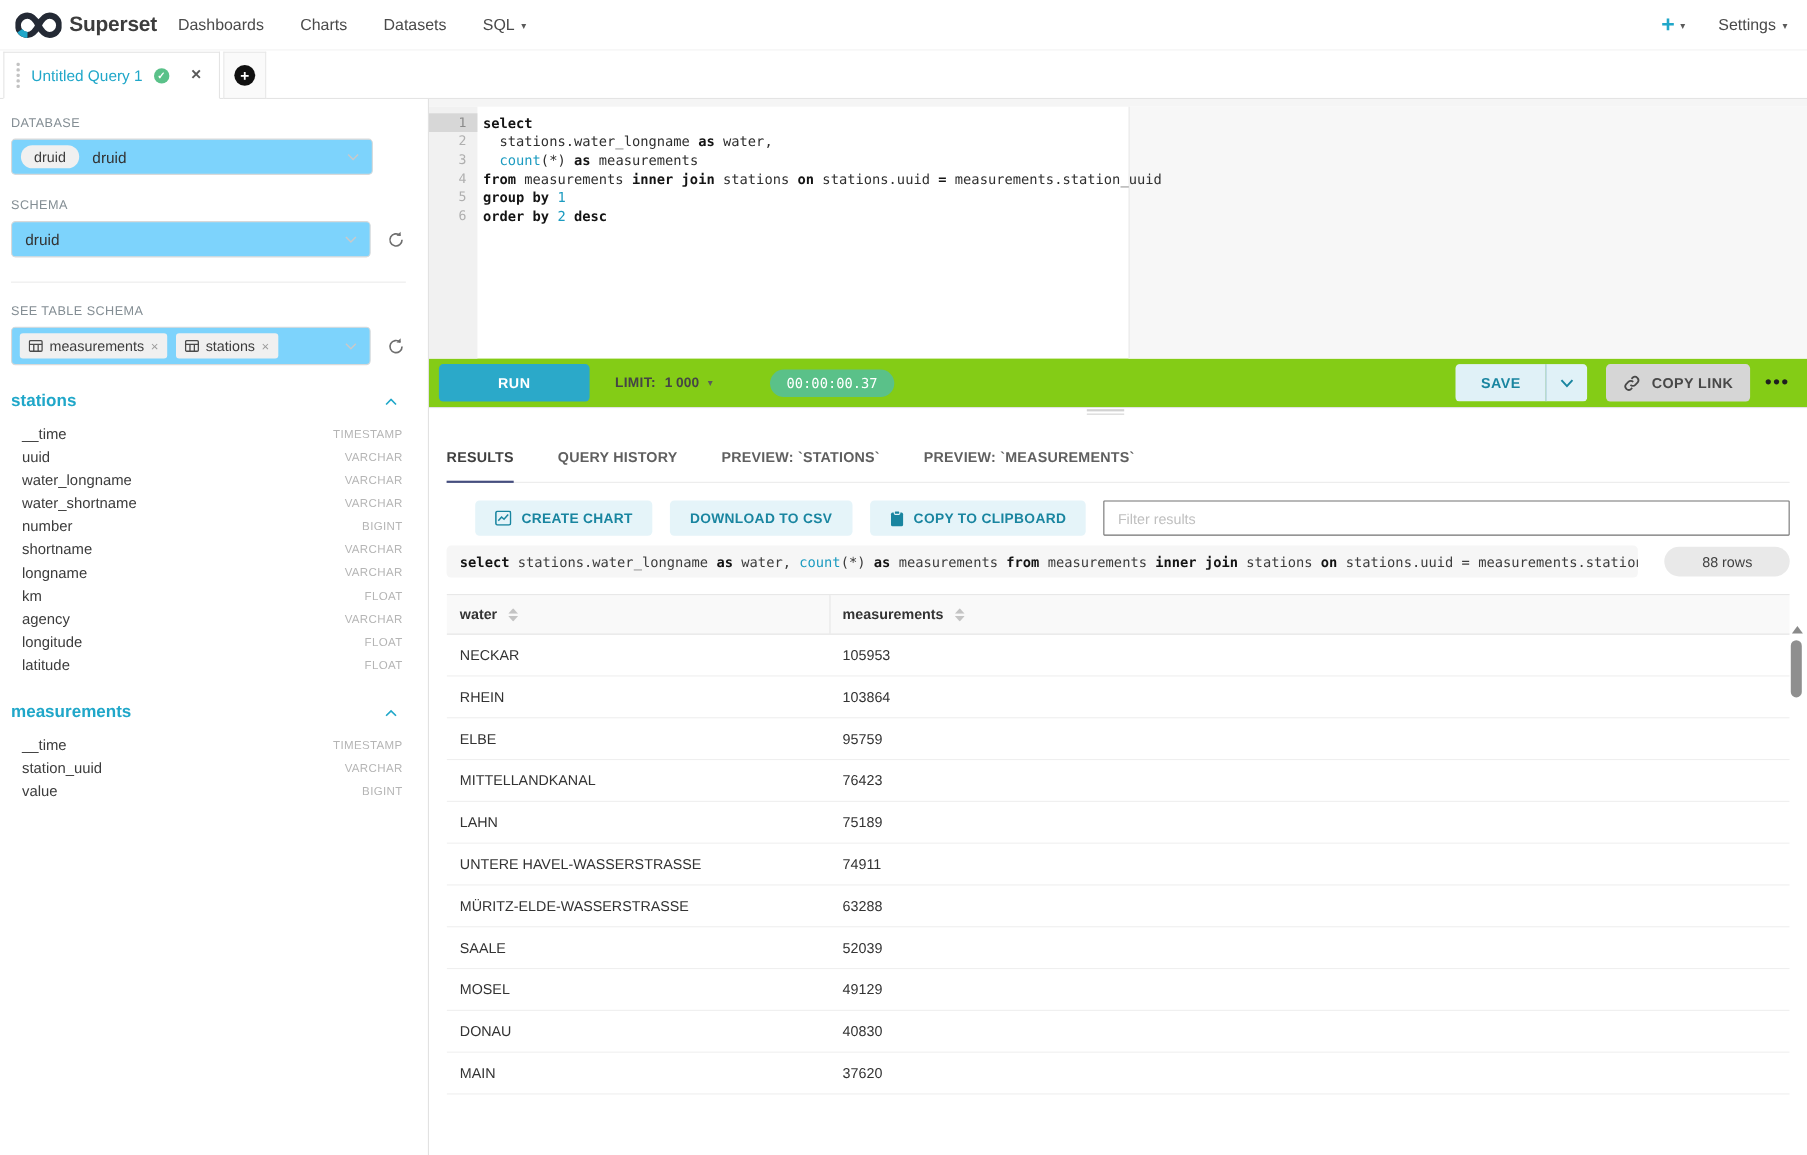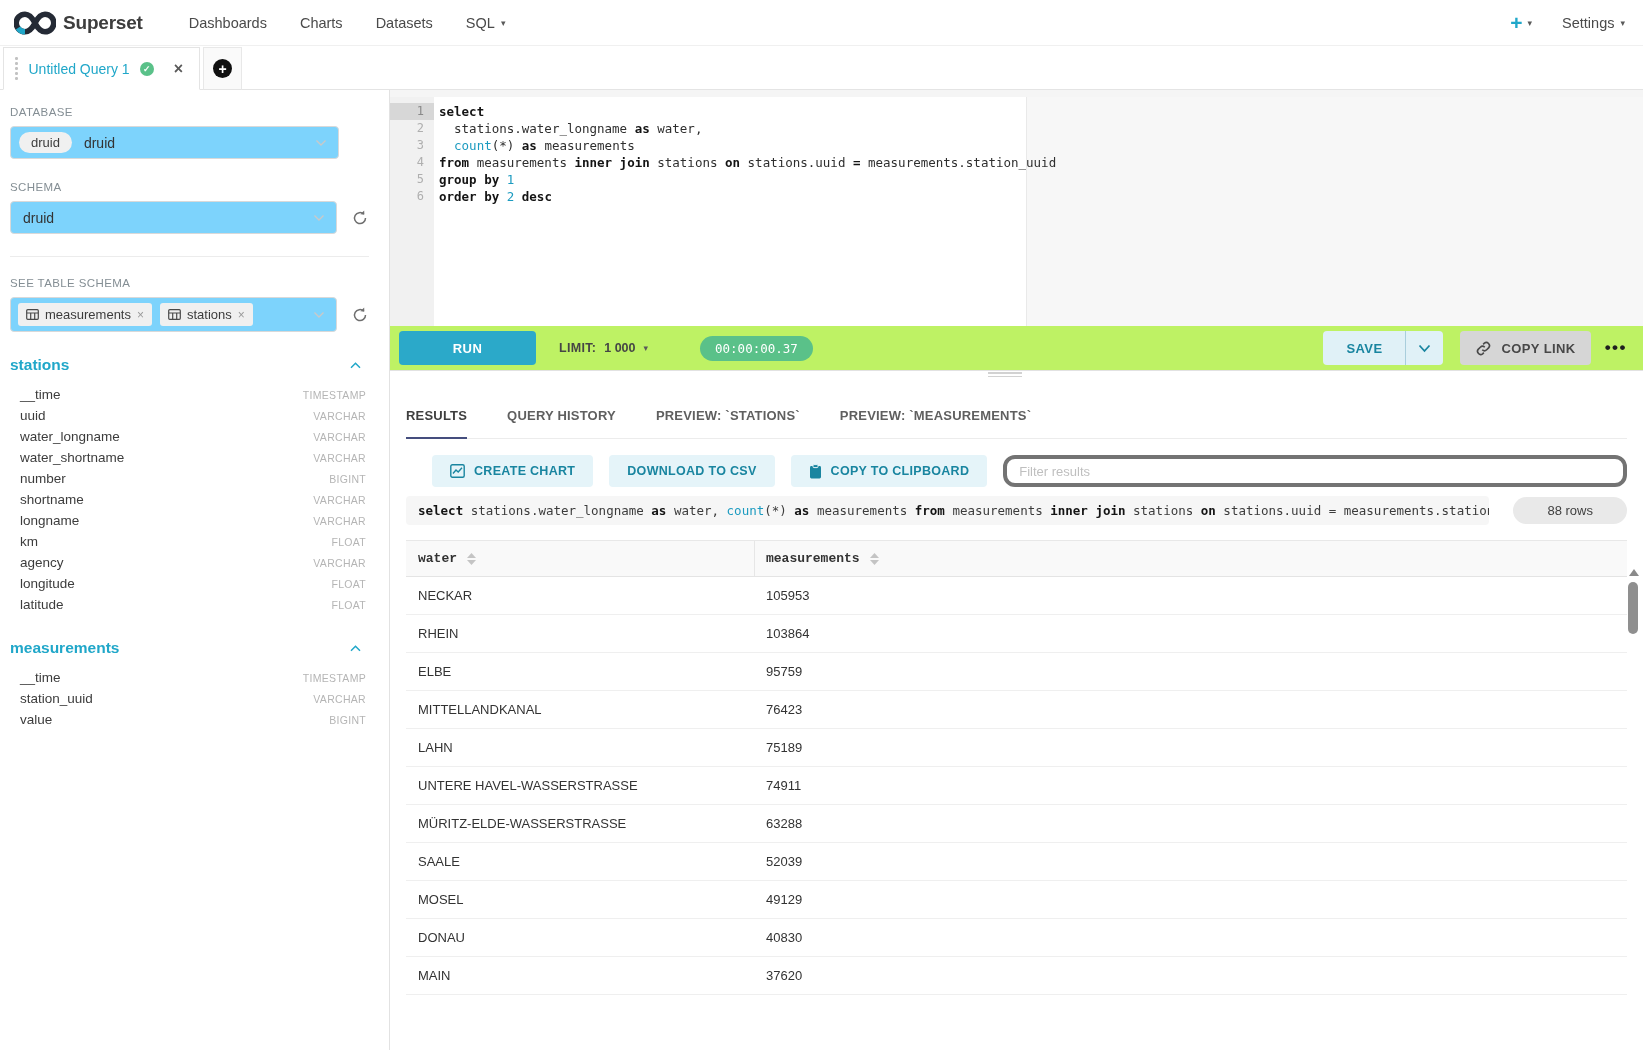--- a/index.html
+++ b/index.html
@@ -3,21 +3,21 @@
 <meta charset="utf-8">
 <style>
   * { margin:0; padding:0; box-sizing:border-box; }
   html,body { width:1643px; height:1050px; background:#fff; font-family:"Liberation Sans", sans-serif; overflow:hidden; }
   .app { width:1643px; height:1050px; position:relative; background:#fff; color:#333; }
 
   
   .navbar { height:46px; display:flex; align-items:center; padding:0 18px 0 14px; border-bottom:1px solid #F0F0F0; background:#fff; }
   .brand { display:flex; align-items:center; gap:7px; }
   .brand-name { font-size:19px; font-weight:bold; color:#3D3D3D; letter-spacing:-0.2px; }
-  .nav-items { display:flex; gap:33px; margin-left:46px; }
+  .nav-items { display:flex; gap:33px; margin-left:19px; }
   .nav-item { font-size:14.5px; color:#4A4A4A; display:flex; align-items:center; gap:6px; cursor:pointer; }
   .caret { font-size:9px; color:#5A5A5A; }
   .nav-right { margin-left:auto; display:flex; align-items:center; gap:30px; }
   .nav-plus { display:flex; align-items:center; gap:5px; cursor:pointer; }
   .nav-plus .plus { color:#20A7C9; font-size:21px; font-weight:bold; line-height:1; }
   .nav-settings { font-size:14.5px; color:#4A4A4A; display:flex; align-items:center; gap:6px; cursor:pointer; }
 
   
   .tabstrip { height:44px; display:flex; align-items:flex-end; padding-left:3px; border-bottom:1px solid #E4E4E4; background:#fff; }
   .qtab { height:43px; margin-bottom:-1px; background:#fff; border:1px solid #E4E4E4; border-bottom:1px solid #fff; display:flex; align-items:center; padding:0 16px 0 11px; gap:10px; cursor:pointer; }
@@ -61,21 +61,21 @@
   .ln { height:17px; line-height:17px; }
   .ln-active { background:#D7D7D7; color:#8A8A8A; margin-right:-10px; padding-right:10px; }
   .codearea { flex:1; position:relative; padding-top:6px; font-family:"DejaVu Sans Mono", monospace; font-size:12.5px; color:#2F2F2F; }
   .print-margin { position:absolute; top:0; bottom:0; left:592px; right:0; background:#F7F7F7; border-left:1px solid #E9E9E9; }
   .cl { height:17px; line-height:17px; padding-left:5px; white-space:pre; position:relative; z-index:1; }
   .kw { font-weight:bold; color:#141414; }
   .fn { color:#1C9BC0; }
   .num { color:#1C9BC0; }
 
   
-  .runbar { height:44px; display:flex; align-items:center; padding:0 12px 0 9px; background:#bef264; }
+  .runbar { height:44px; display:flex; align-items:center; padding:0 12px 0 9px; background:#84cc16; }
   .run-btn { width:137px; height:34px; background:#2BA9C9; color:#fff; font-size:13px; font-weight:bold; letter-spacing:0.5px; border:none; border-radius:4px; cursor:pointer; }
   .limit-group { margin-left:23px; display:flex; align-items:center; gap:8px; cursor:pointer; }
   .limit-label { font-size:12.5px; font-weight:bold; color:#454545; letter-spacing:0.3px; }
   .limit-value { font-size:12.5px; font-weight:bold; color:#454545; }
   .timer-pill { margin-left:52px; background:#5AC189; color:#fff; font-family:"DejaVu Sans Mono", monospace; font-size:12.5px; border-radius:13px; padding:5px 15px; }
   .runbar-right { margin-left:auto; display:flex; align-items:center; }
   .save-split { display:flex; height:34px; border-radius:4px; overflow:hidden; cursor:pointer; }
   .save-main { background:#E0F1F7; color:#1985A0; font-size:13px; font-weight:bold; letter-spacing:0.4px; display:flex; align-items:center; padding:0 23px; }
   .save-caret { background:#E0F1F7; width:38px; display:flex; align-items:center; justify-content:center; border-left:1px solid #A9CEDC; }
   .copylink-btn { margin-left:17px; height:34px; background:#D6D6D6; color:#484848; font-size:13px; font-weight:bold; letter-spacing:0.4px; border:none; border-radius:4px; display:flex; align-items:center; gap:9px; padding:0 15px; cursor:pointer; }
@@ -87,29 +87,29 @@
   .drag-handle i { display:block; height:1.5px; background:#D2D2D2; margin-bottom:2px; }
 
   
   .south { flex:1; padding:13px 16px 0 16px; display:flex; flex-direction:column; overflow:hidden; position:relative; }
   .rtabs { display:flex; gap:40px; height:47px; align-items:center; border-bottom:1px solid #ECECEC; }
   .rtab { font-size:13px; font-weight:bold; color:#5F5F5F; letter-spacing:0.2px; cursor:pointer; height:100%; display:flex; align-items:center; position:relative; }
   .rtab.active { color:#3F3F3F; }
   .rtab.active::after { content:""; position:absolute; left:0; right:0; bottom:-1px; height:2.5px; background:#454E7E; }
   .toolbar { display:flex; margin-top:16px; gap:16px; align-items:center;padding-left:26px; }
   .btn-light { height:32px; padding:0 18px; background:#E5F4F9; color:#1985A0; font-weight:bold; font-size:12.5px; letter-spacing:0.3px; border:none; border-radius:4px; display:flex; align-items:center; gap:9px; cursor:pointer; }
-  .filter-input { flex:1; height:32px; border:4px solid #737373; border-radius:12px; padding:0 12px; font-size:13px; color:#701a75; font-family:"Liberation Sans", sans-serif; outline:none; }
+  .filter-input { flex:1; height:32px; border:1px solid #737373; border-radius:1px; padding:0 12px; font-size:13px; color:#701a75; font-family:"Liberation Sans", sans-serif; outline:none; }
   .filter-input::placeholder { color:#BFBFBF; }
   .queryrow { display:flex; margin-top:9px; gap:24px; align-items:center; }
   .querypill { flex:1; background:#F6F6F6; border-radius:4px; padding:7px 12px; font-family:"DejaVu Sans Mono", monospace; font-size:12.5px; color:#3C3C3C; white-space:nowrap; overflow:hidden; }
   .rows-badge { background:#E9E9E9; border-radius:15px; padding:6px 34px; font-size:13px; color:#3F3F3F; white-space:nowrap; }
 
   .rtable { margin-top:15px; flex:1; overflow:hidden; }
   .rheader { display:flex; height:37px; background:#F9F9F9; border-top:1px solid #E8E8E8; border-bottom:1px solid #E4E4E4; }
-  .hcell { display:flex; align-items:center; padding-left:12px; font-weight:bold; font-size:13px; color:#333; gap:10px; cursor:pointer;font-family:Liberation Mono, monospace; }
+  .hcell { display:flex; align-items:center; padding-left:12px; font-weight:bold; font-size:13px; color:#333; gap:10px; cursor:pointer; }
   .hcell.c1 { width:349px; border-right:1px solid #E6E6E6; }
   .hcell.c2 { flex:1; padding-left:11px; }
   .sort-icon { display:flex; flex-direction:column; gap:2px; }
   .rrow { display:flex; height:38px; align-items:center; border-bottom:1px solid #EFEFEF; font-size:13px; color:#333;justify-content:space-between; }
   .cell1 { width:349px; padding-left:12px; }
   .cell2 { flex:1; padding-left:11px; }
 
   
   .scroll-up { position:absolute; left:1629px; top:569px; width:0; height:0; border-left:5px solid transparent; border-right:5px solid transparent; border-bottom:7px solid #8A8A8A; cursor:pointer; }
   .scroll-thumb { position:absolute; left:1628px; top:582px; width:10px; height:52px; background:#8F8F8F; border-radius:5px; cursor:grab; }

